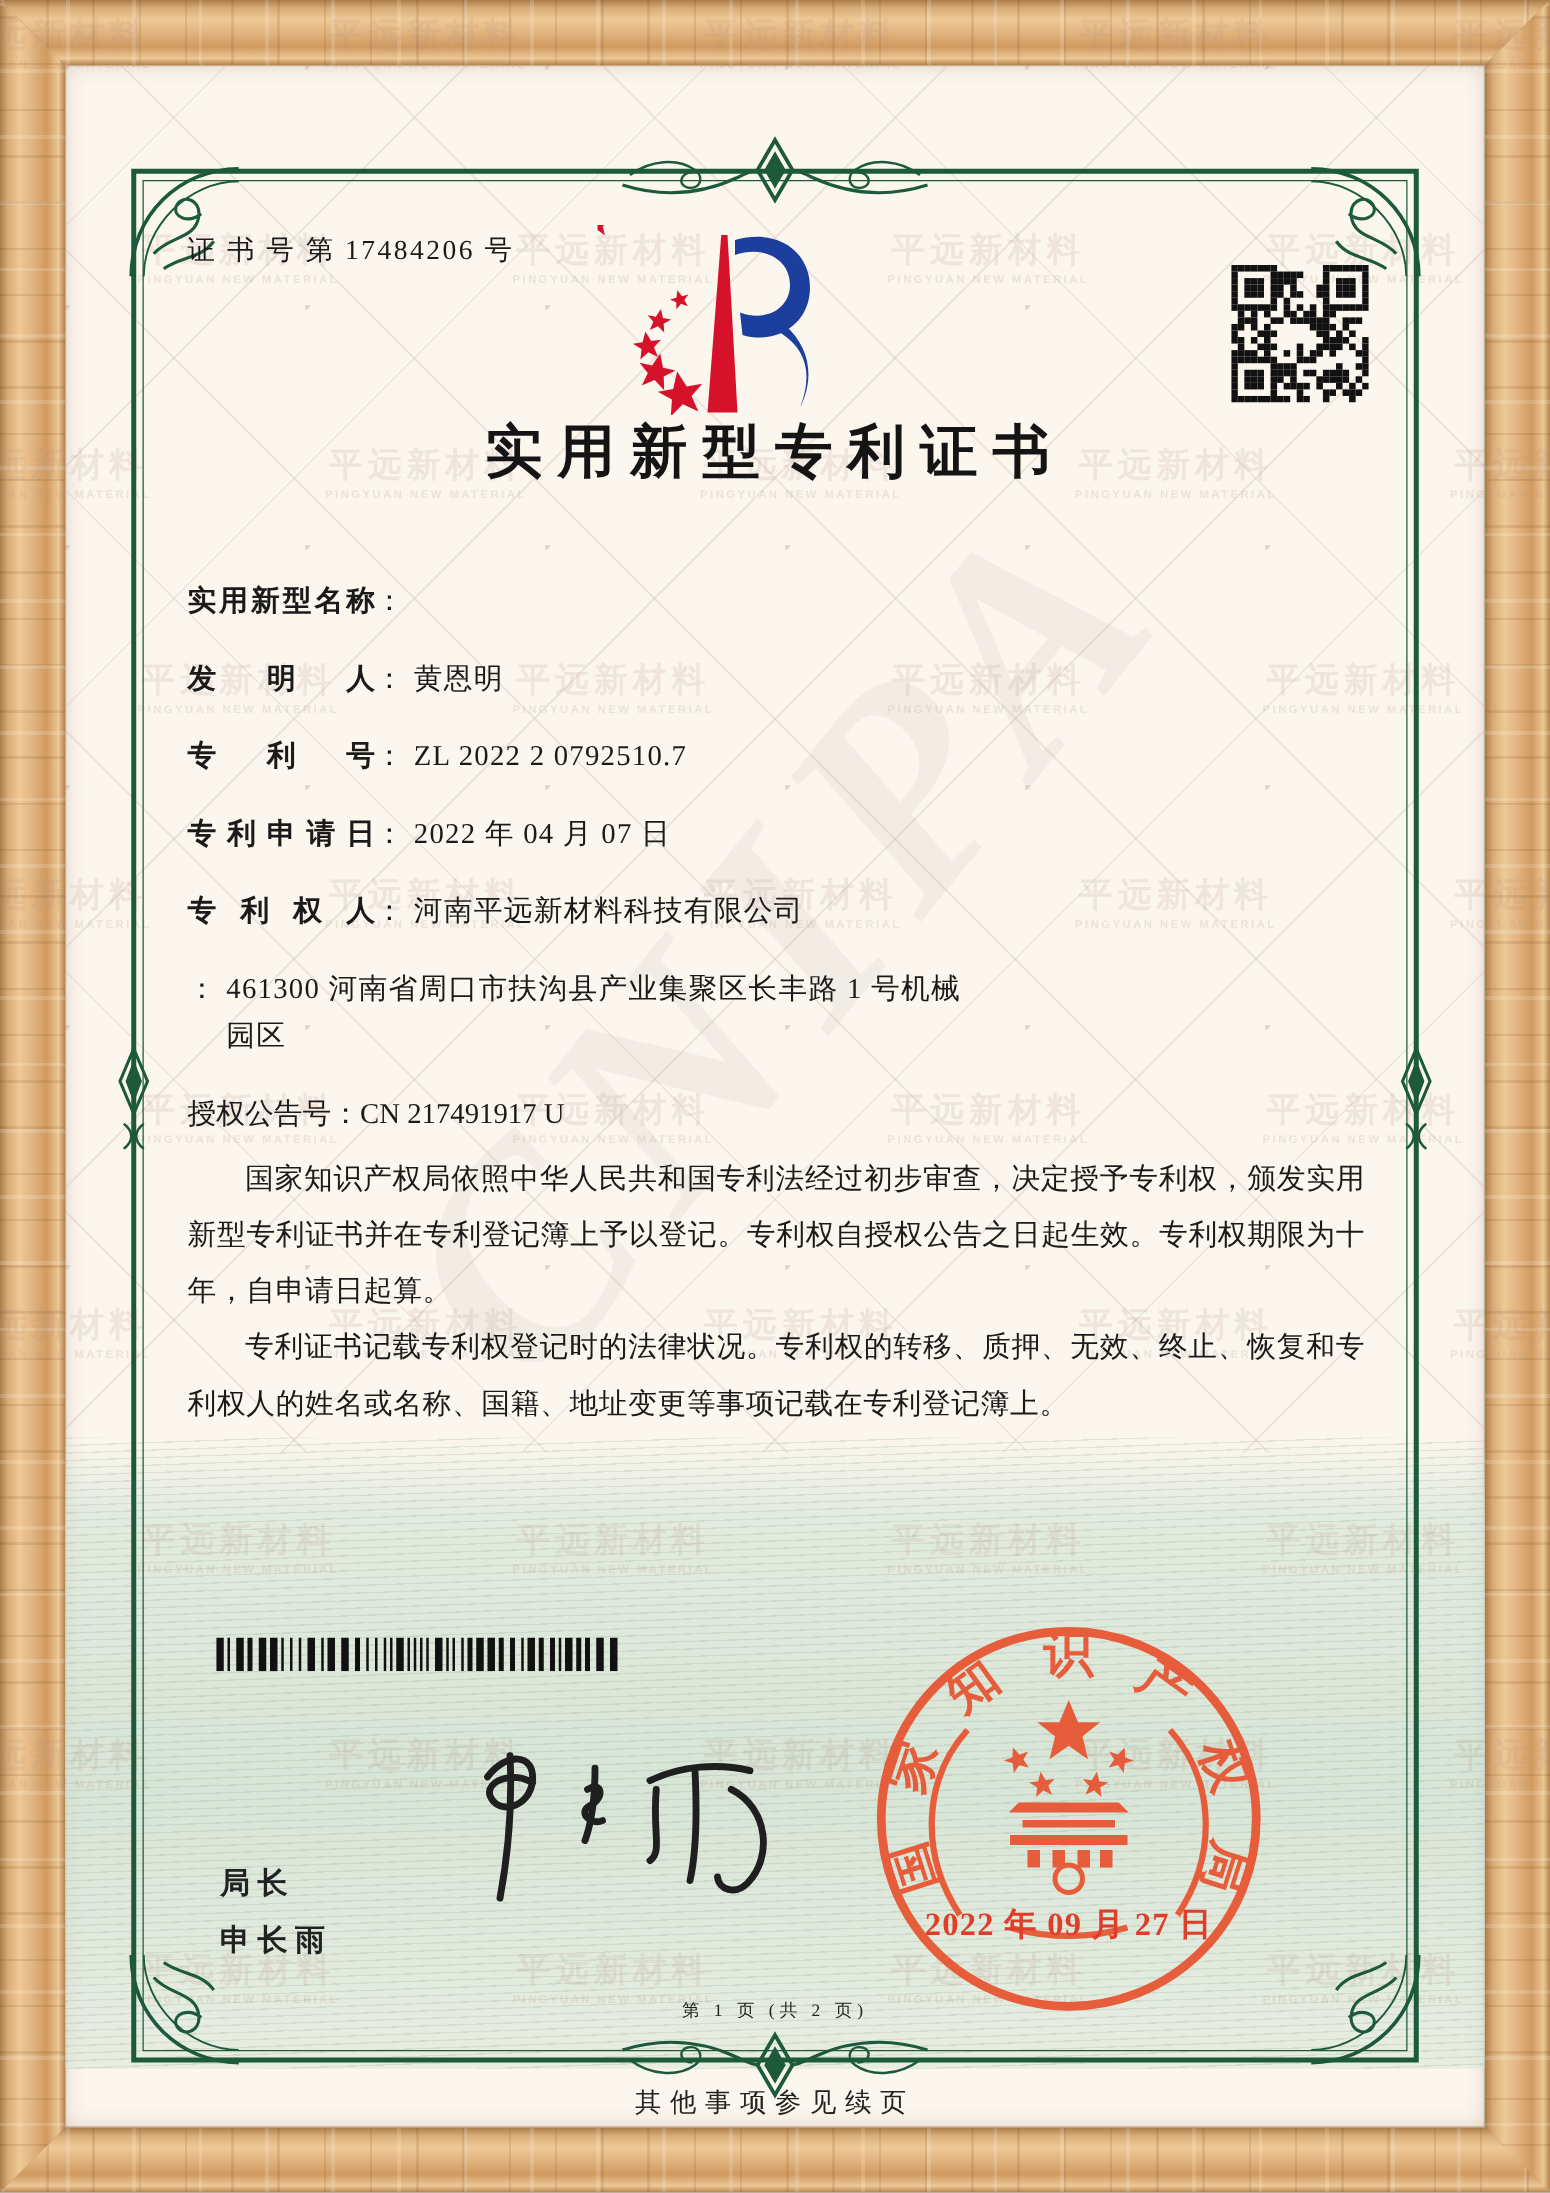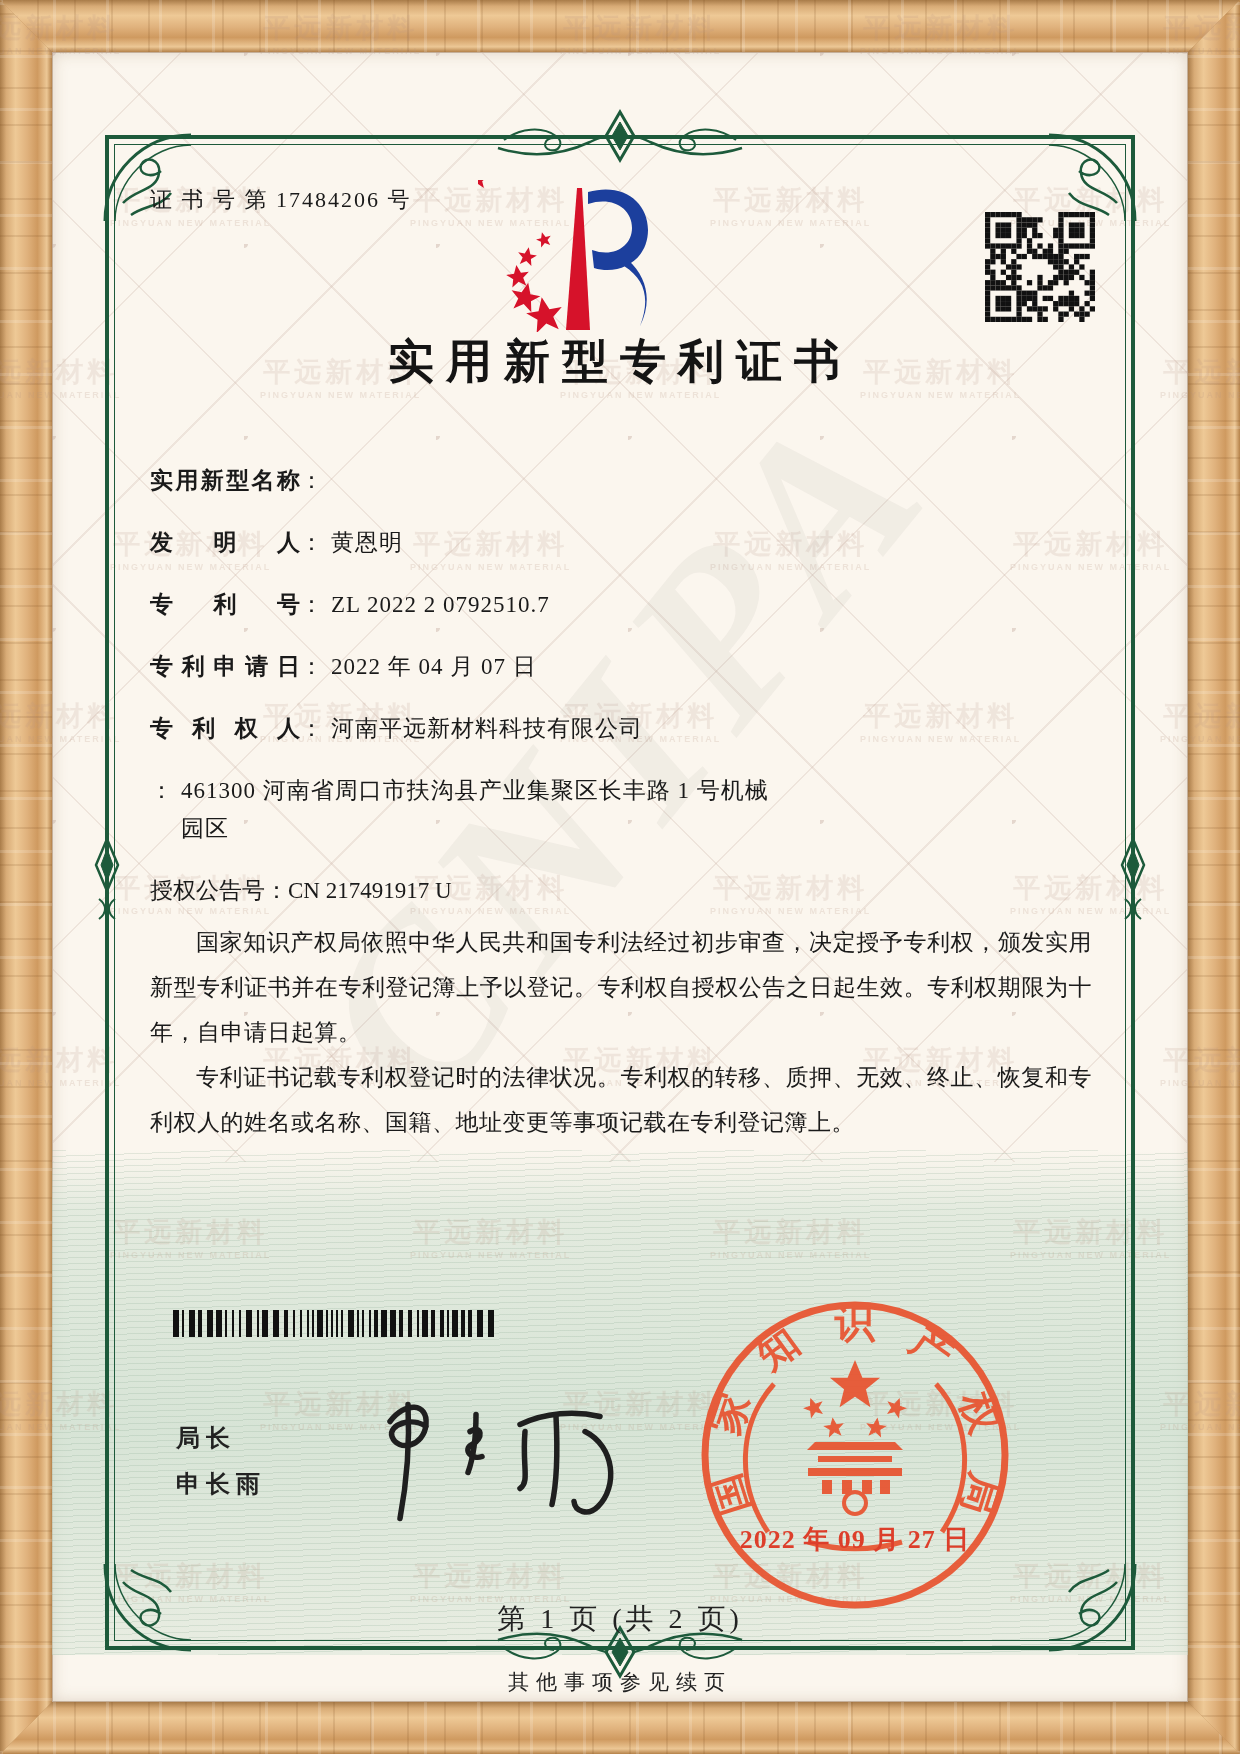--- a/index.html
+++ b/index.html
@@ -74,30 +74,30 @@
   .frow.addr .fvalue { width:600px; }
   .grantrow { display:flex; line-height:38px; margin-top:2px; }
   .grant-left { flex:none; width:478px; }
   .grant-right { flex:none; }
 
   .paras { position:absolute; left:150px; top:920px; width:942px; font-size:23px;
            line-height:45px; text-align:justify; }
   .paras p { text-indent:2em; letter-spacing:0.5px; }
 
   .barcode { position:absolute; left:173px; top:1310px; width:330px; height:27px; }
-  .director { position:absolute; left:176px; top:1422px;
+  .director { position:absolute; left:176px; top:1490px;
     font-family:"Liberation Sans","DejaVu Sans",sans-serif; font-weight:bold;
     font-size:24px; letter-spacing:6px; color:#222; }
   .director .dname { margin-top:14px; }
   .signature { position:absolute; left:360px; top:1384px; width:290px; height:145px; }
 
   .seal { position:absolute; z-index:7; left:690px; top:1290px; width:330px; height:330px;
           opacity:.92; mix-blend-mode:multiply; }
   .pfooter { position:absolute; left:0; top:1600px; width:1240px; text-align:center;
-             font-size:28px; letter-spacing:4px; color:#222; }
+             font-size:14px; letter-spacing:4px; color:#222; }
   .cnote { position:absolute; left:0; top:1668px; width:1240px; text-align:center;
            font-size:21px; letter-spacing:7px; color:#222; }
 </style>
 </head>
 <body>
 
 <div class="page">
 
   <div class="wood wood-h wood-top"></div>
   <div class="wood wood-h wood-bottom"></div>

